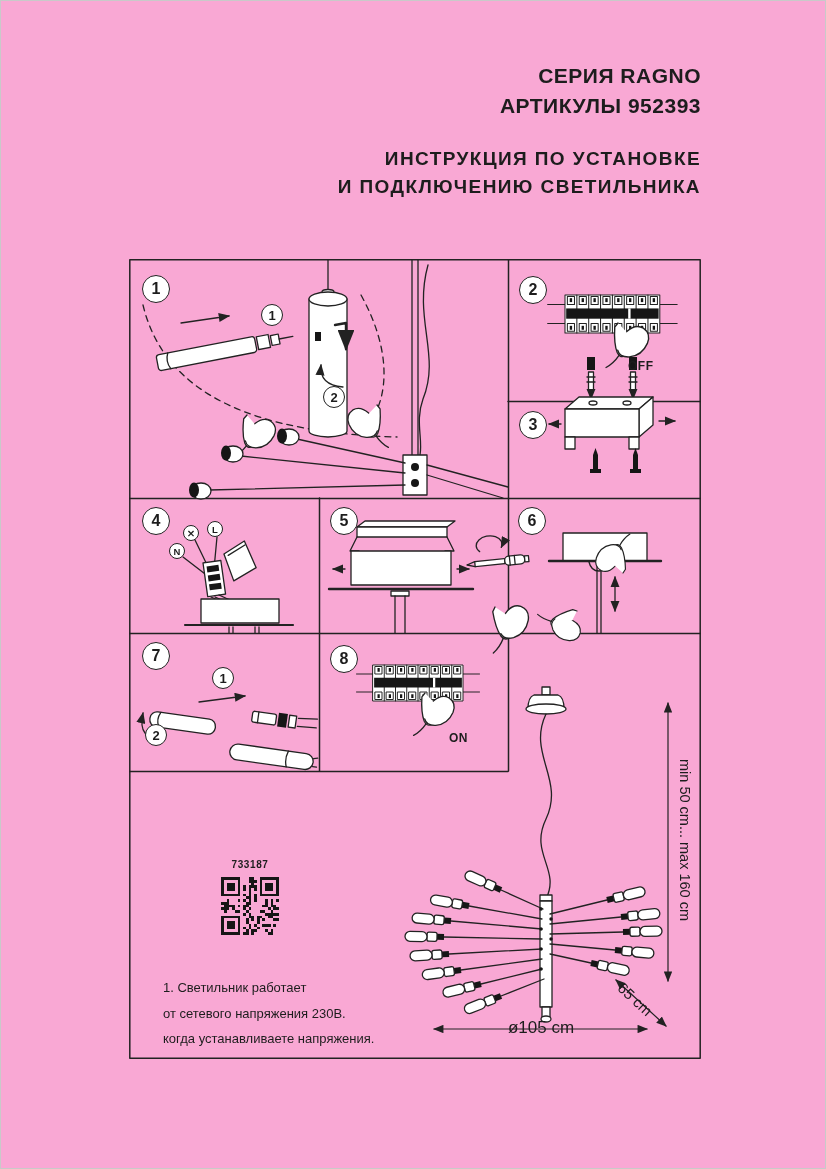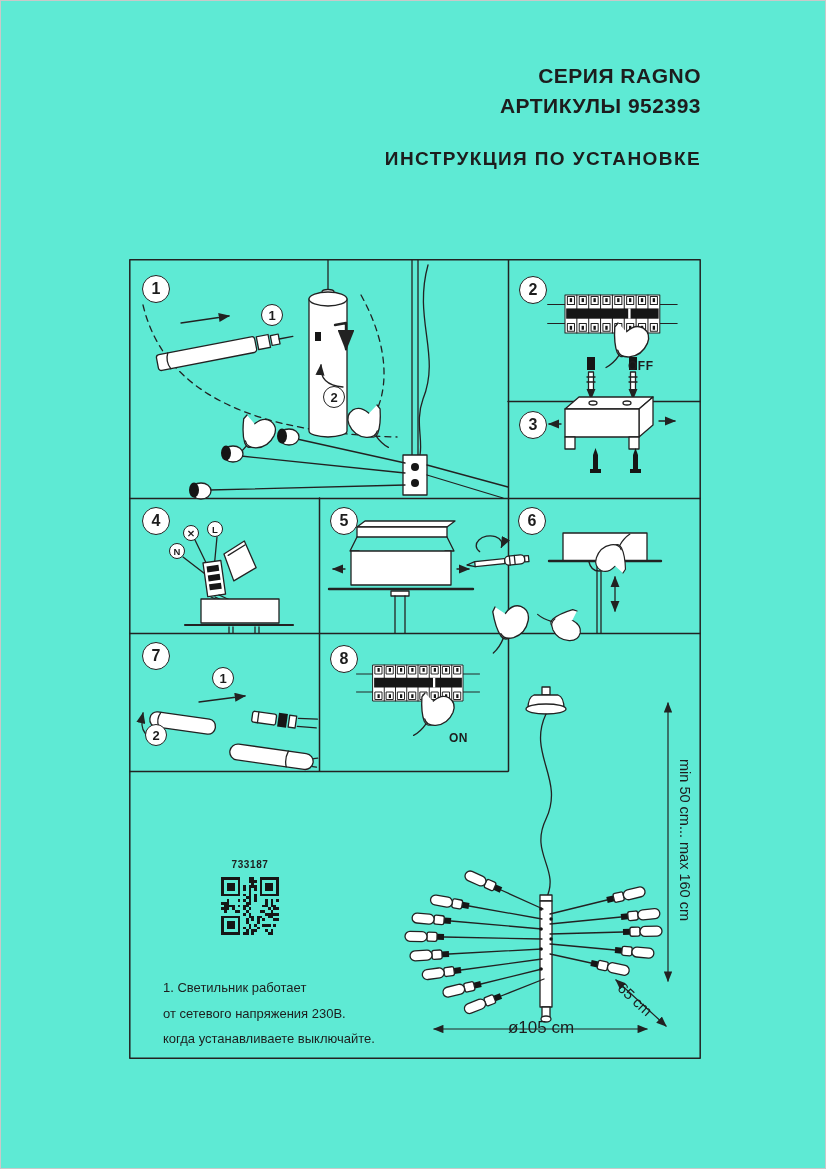--- a/index.html
+++ b/index.html
@@ -1,16 +1,16 @@
 <!DOCTYPE html>
 <html><head>
 <meta charset="utf-8">
 <style>
   html,body{margin:0;padding:0;background:#fff;}
-  .page{position:relative;width:826px;height:1169px;background:#5eead4;border:1px solid #c9c9c9;
+  .page{position:relative;width:826px;height:1169px;background:#f9a8d4;border:1px solid #c9c9c9;
         box-sizing:border-box;font-family:"Liberation Sans",sans-serif;color:#1d1d1d;overflow:hidden;}
   .header{position:absolute;left:128px;top:60px;width:572px;text-align:right;}
   .h-big{font-size:21px;font-weight:bold;line-height:30px;letter-spacing:.5px;}
   .h-title{font-size:19px;font-weight:bold;line-height:28px;letter-spacing:1.4px;}
   .h-gap{height:24px;}
   .diagram{position:absolute;left:128px;top:258px;width:572px;height:800px;}
   .diagram svg.art{position:absolute;left:0;top:0;}
   .badge{position:absolute;width:28px;height:28px;border:1.7px solid #222;border-radius:50%;
          display:flex;align-items:center;justify-content:center;font-size:16px;font-weight:bold;
          background:#fff;box-sizing:border-box;}
@@ -32,20 +32,21 @@
 </head>
 <body>
 
 <div class="page">
 
   <div class="header">
     <div class="h-big">СЕРИЯ RAGNO</div>
     <div class="h-big">АРТИКУЛЫ 952393</div>
     <div class="h-gap"></div>
     <div class="h-title">ИНСТРУКЦИЯ ПО УСТАНОВКЕ</div>
+    <div class="h-title">И ПОДКЛЮЧЕНИЮ СВЕТИЛЬНИКА</div>
   </div>
 
   <div class="diagram">
 
     <svg class="art" width="572" height="800" viewBox="0 0 572 800">
       <defs>
         <marker id="ah" viewBox="0 0 10 8" refX="9" refY="4" markerWidth="9" markerHeight="7" orient="auto-start-reverse">
           <path d="M0,0 L10,4 L0,8 Z" fill="#222" stroke="none"></path>
         </marker>
         <g id="hand">
@@ -553,21 +554,21 @@
           <rect x="9" y="20" width="1" height="1"></rect>
           <rect x="11" y="20" width="1" height="1"></rect>
           <rect x="17" y="20" width="1" height="1"></rect>
           <rect x="18" y="20" width="1" height="1"></rect>
         </svg>
     </div>
 
     <div class="notes">
       <div>1. Светильник работает</div>
       <div>от сетевого напряжения 230В.</div>
-      <div>когда устанавливаете выключайте.</div>
+      <div>когда устанавливаете напряжения.</div>
     </div>
 
     <div class="dim-h">min 50 cm... max 160 cm</div>
     <div class="dim-d">65 cm</div>
     <div class="dim-dia">ø105 cm</div>
 
   </div>
 </div>
 
 </body></html>

